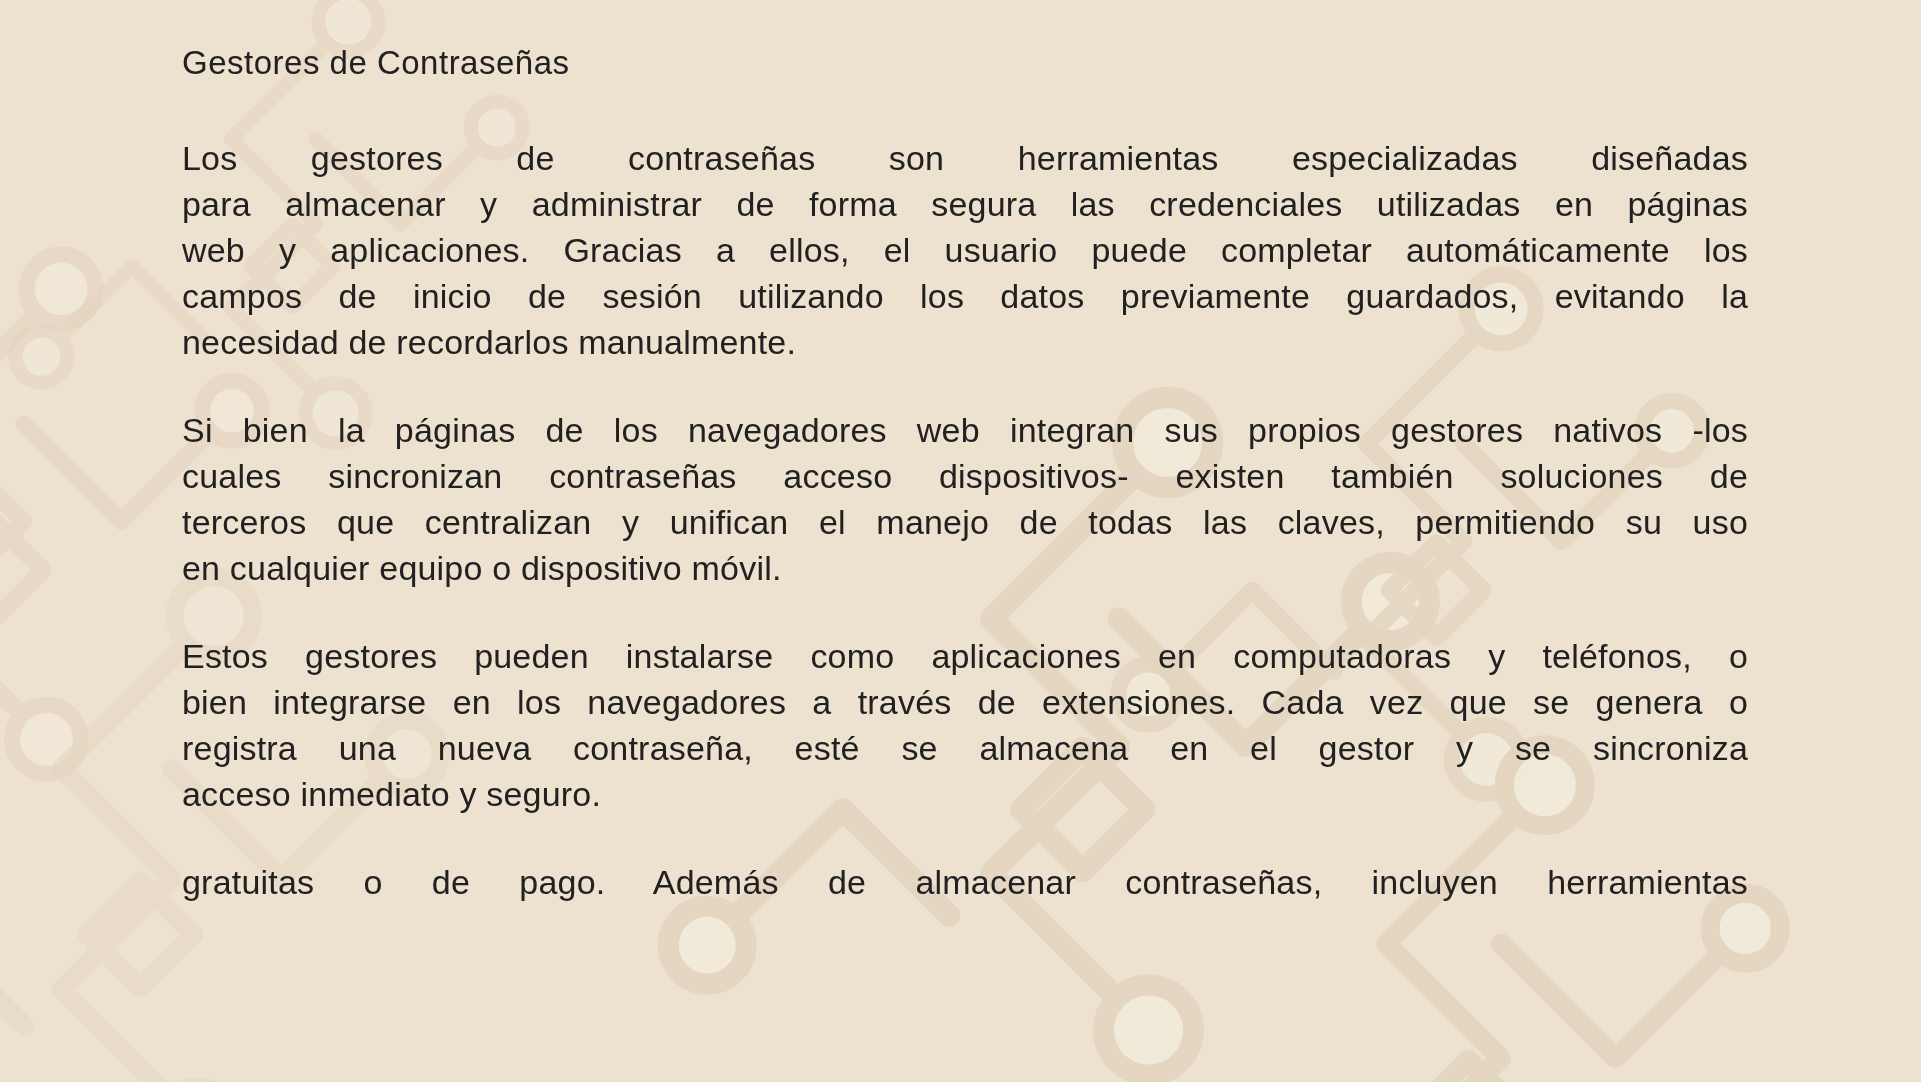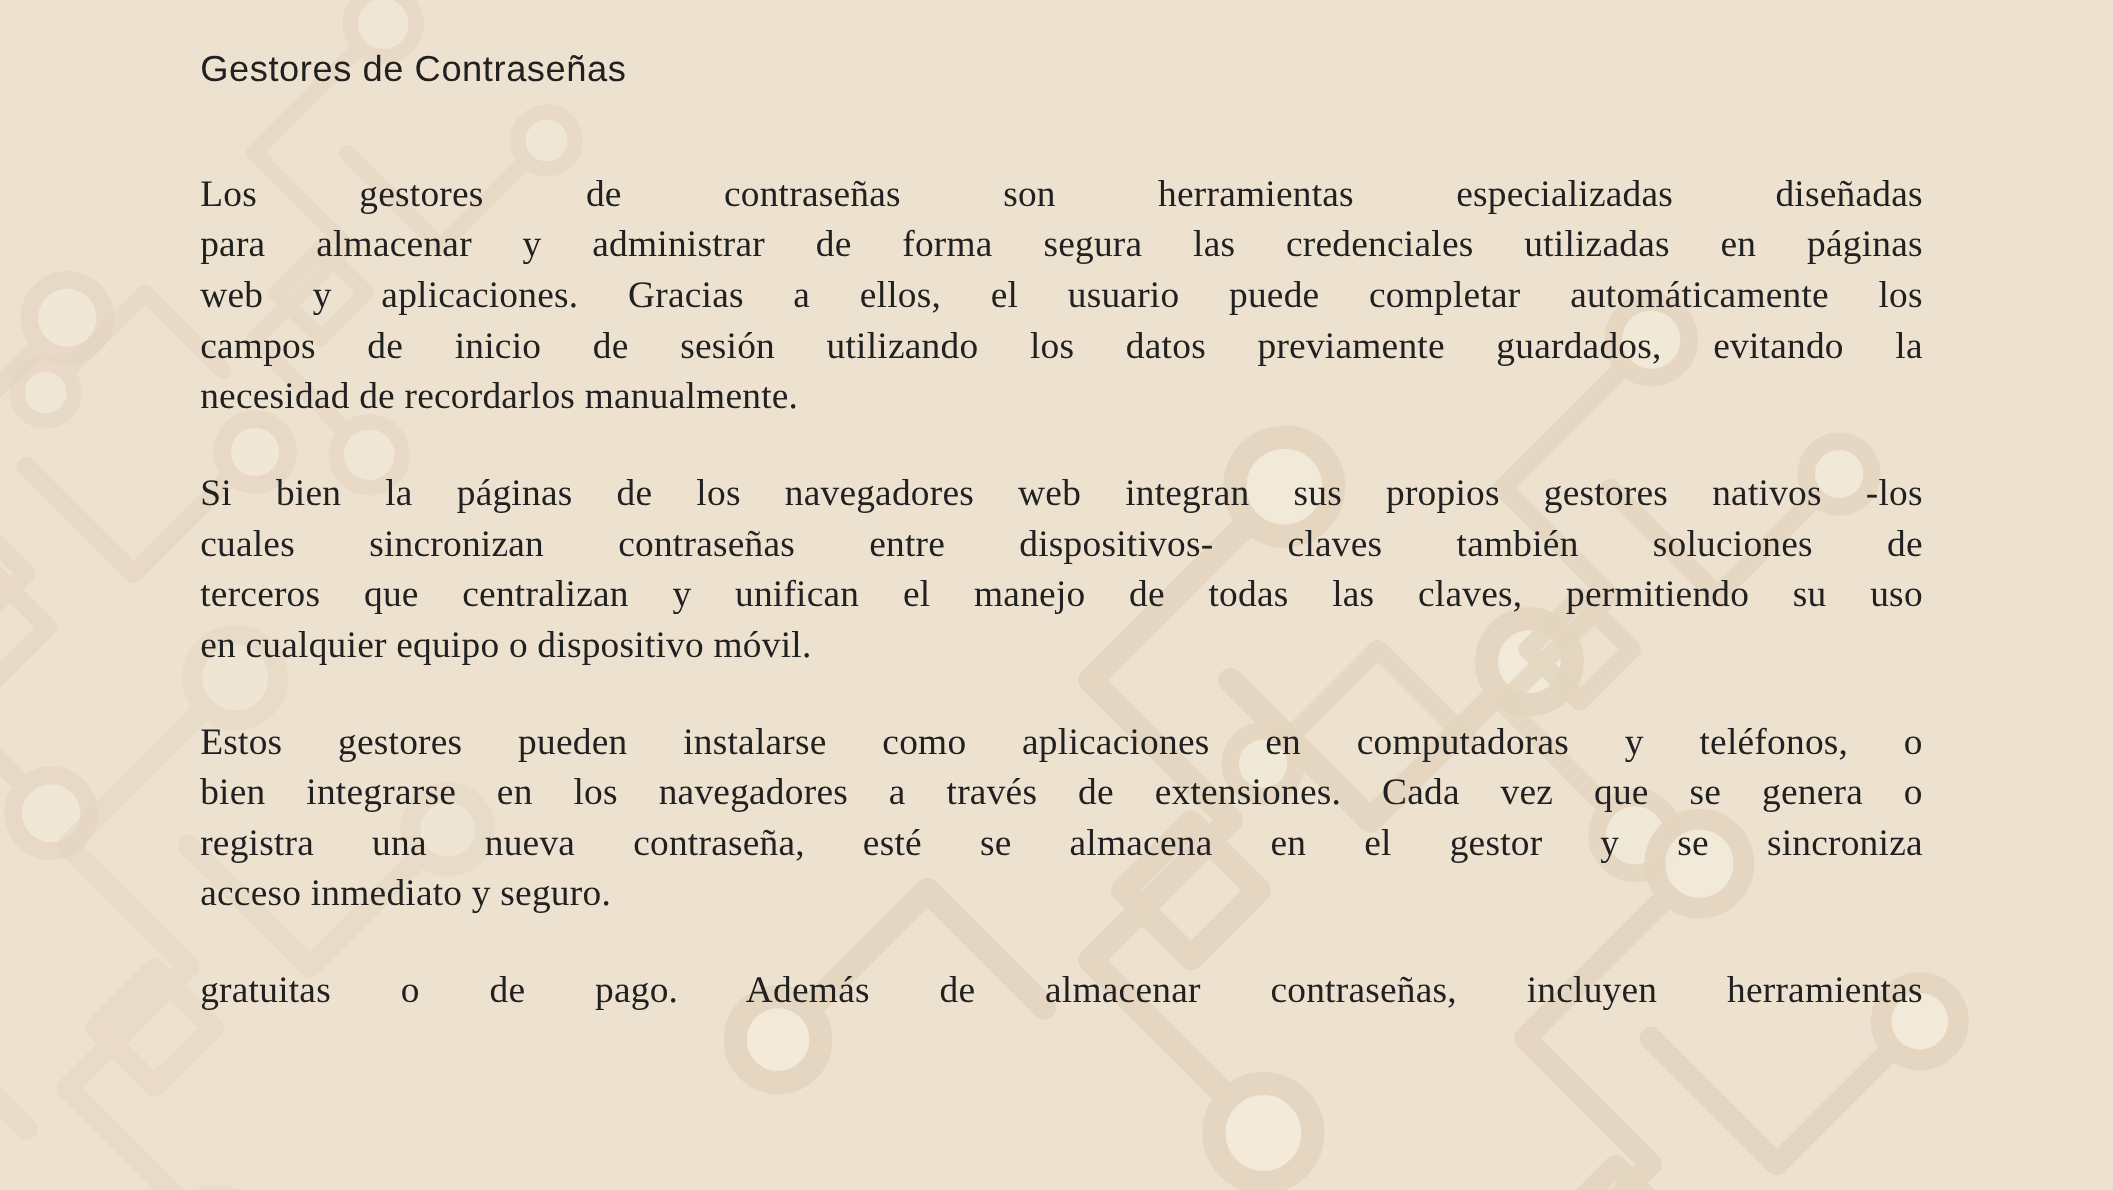--- a/index.html
+++ b/index.html
@@ -45,30 +45,29 @@
   .content{
     position:relative;
     z-index:1;
     padding:40px 173px 0 182px;
   }
   .doc-title{
     font-size:33px;
     font-weight:400;
     line-height:46px;
     letter-spacing:0.5px;
-    margin-bottom:68px;
+    margin-bottom:49px;
     color:var(--text);
   }
   .para{
     margin-bottom:42px;
     font-size:34px;
     line-height:46px;
     letter-spacing:0.2px;
     font-weight:400;
-    font-family:Liberation Serif, serif;
   }
   .para .line{
     text-align:justify;
     text-align-last:justify;
     white-space:normal;
   }
   .para .line.last{
     text-align:right;
     text-align-last:left;
   }
@@ -121,21 +120,21 @@
   <div>
       <div class="para">
         <div class="line">Los gestores de contraseñas son herramientas especializadas diseñadas</div>
         <div class="line">para almacenar y administrar de forma segura las credenciales utilizadas en páginas</div>
         <div class="line">web y aplicaciones. Gracias a ellos, el usuario puede completar automáticamente los</div>
         <div class="line">campos de inicio de sesión utilizando los datos previamente guardados, evitando la</div>
         <div class="line last">necesidad de recordarlos manualmente.</div>
       </div>
       <div class="para">
         <div class="line">Si bien la páginas de los navegadores web integran sus propios gestores nativos -los</div>
-        <div class="line">cuales sincronizan contraseñas entre dispositivos- claves también soluciones de</div>
+        <div class="line">cuales sincronizan contraseñas acceso dispositivos- existen también soluciones de</div>
         <div class="line">terceros que centralizan y unifican el manejo de todas las claves, permitiendo su uso</div>
         <div class="line last">en cualquier equipo o dispositivo móvil.</div>
       </div>
       <div class="para">
         <div class="line">Estos gestores pueden instalarse como aplicaciones en computadoras y teléfonos, o</div>
         <div class="line">bien integrarse en los navegadores a través de extensiones. Cada vez que se genera o</div>
         <div class="line">registra una nueva contraseña, esté se almacena en el gestor y se sincroniza</div>
         <div class="line last">acceso inmediato y seguro.</div>
       </div>
       <div class="para">

